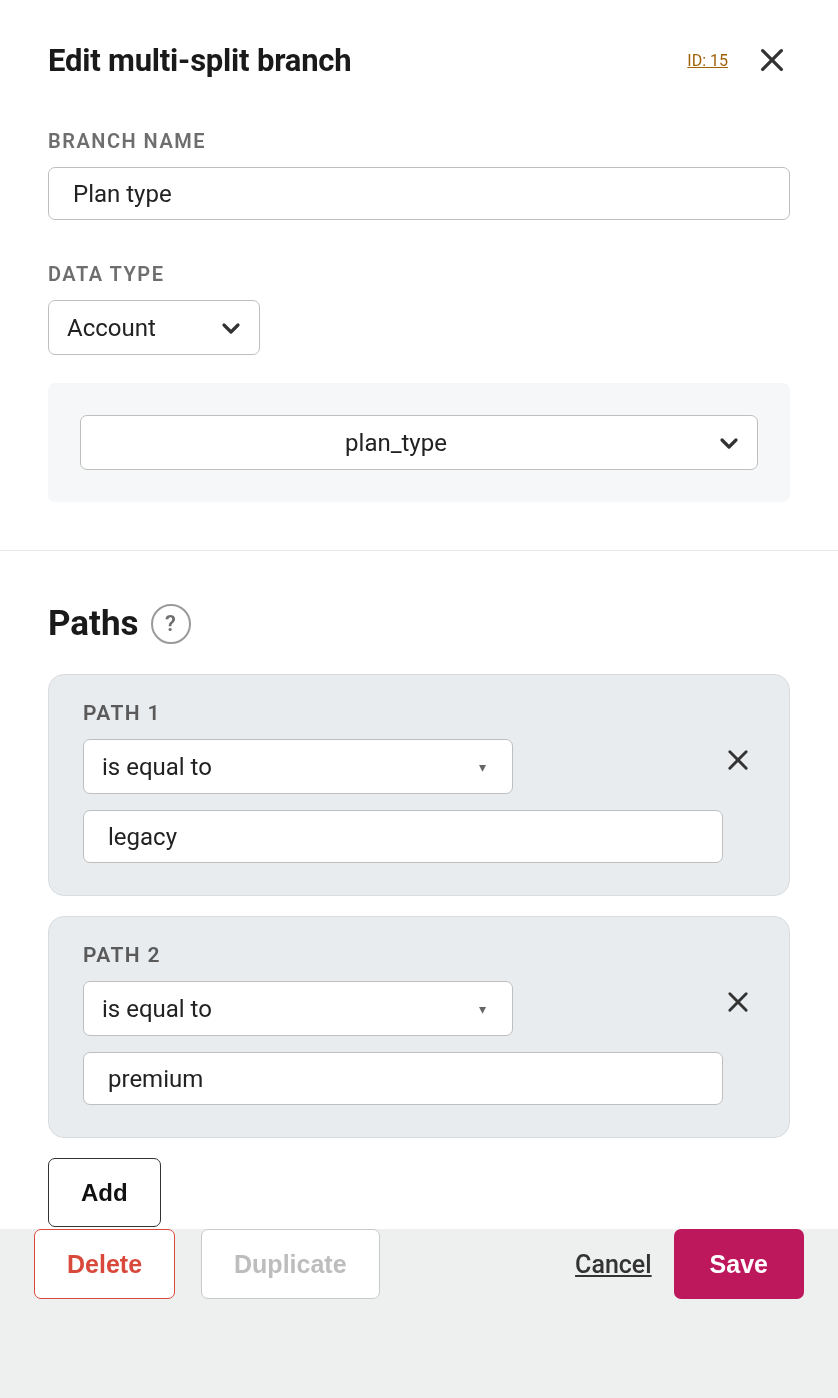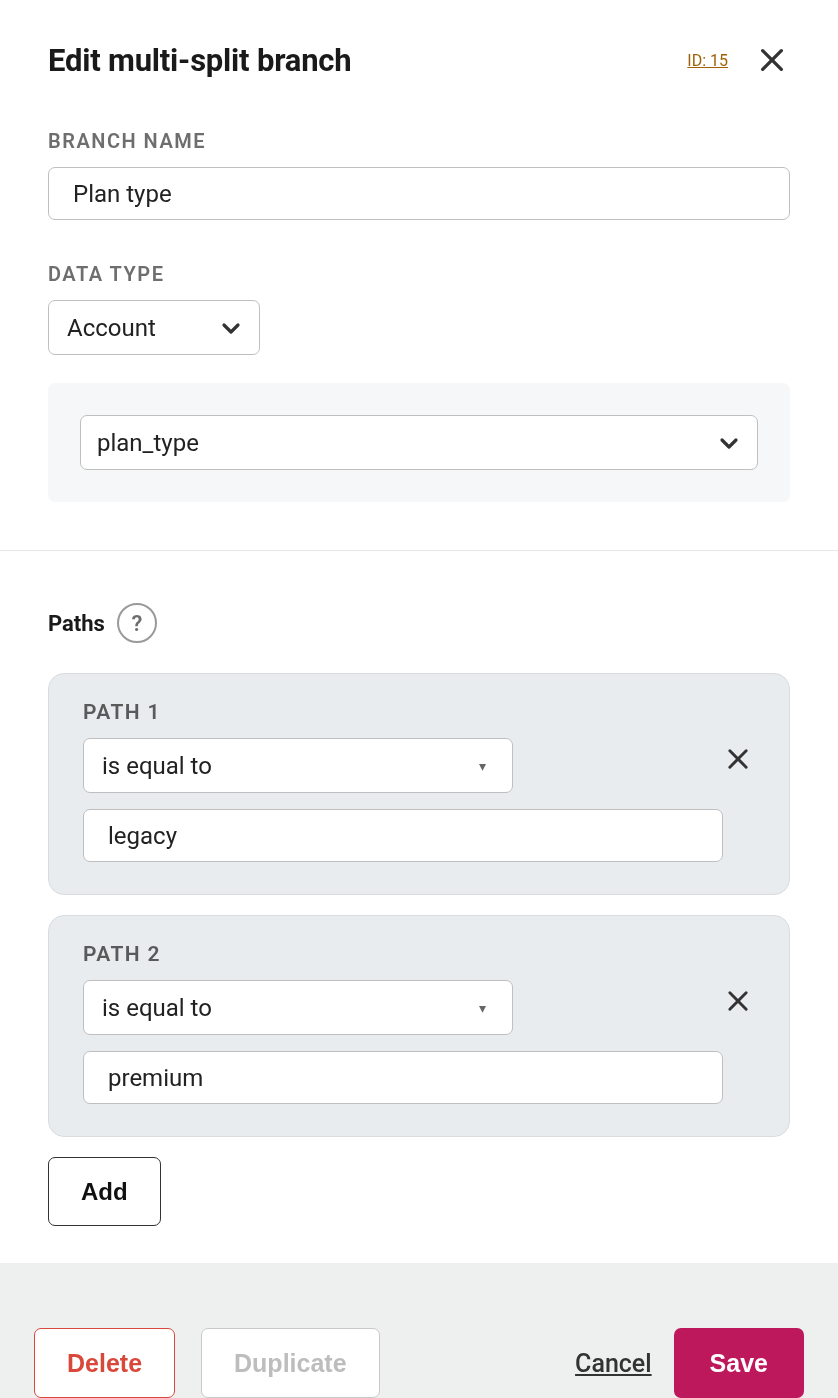--- a/index.html
+++ b/index.html
@@ -12,48 +12,48 @@
     .header-right { display: flex; align-items: center; gap: 26px; }
     .id-link { font-size: 16px; color: #a16207; }
     .close-icon { width: 36px; height: 36px; display: inline-flex; align-items: center; justify-content: center; cursor: pointer; color: #333; }
     .close-icon svg { width: 32px; height: 32px; }
 
     .section-label { font-size: 20px; font-weight: 600; letter-spacing: 1.5px; color: #6e6e6e; margin-bottom: 14px; }
 
     .text-input { width: 100%; height: 53px; border: 1px solid #bfbfbf; border-radius: 7px; background: #fff; font-size: 24px; color: #222; padding: 0 24px; display: flex; align-items: center; }
 
     .select-box { position: relative; height: 55px; border: 1px solid #bfbfbf; border-radius: 7px; background: #fff; font-size: 24px; color: #222; padding: 0 54px 0 18px; display: inline-flex; align-items: center; cursor: pointer; }
-    .select-box.full { display: flex; width: 100%; padding-left: 16px; }
+    .select-box.full { display: flex; width: 100%; padding-left: 8px; justify-content: center; }
     .select-box .chev { position: absolute; right: 16px; top: 0; bottom: 0; display: flex; align-items: center; color: #333; }
     .select-box .chev svg { width: 24px; height: 24px; }
     .select-box .caret { position: absolute; right: 26px; top: 0; bottom: 0; display: flex; align-items: center; color: #666; font-size: 14px; }
 
     .block-spacer { height: 42px; }
 
     .data-type-wrap { margin-bottom: 28px; }
 
     .field-well { background: #f6f7f8; border-radius: 7px; padding: 32px 32px; }
 
     .divider { border: none; border-top: 1px solid #e6e6e6; margin: 48px -48px 0 -48px; }
 
     .paths-header { display: flex; align-items: center; gap: 12px; margin-top: 52px; margin-bottom: 30px; }
-    .paths-title { font-size: 22px; font-weight: 700; color: #1a1a1a; }
+    .paths-title { font-size: 35px; font-weight: 700; color: #1a1a1a; }
     .help-icon { width: 40px; height: 40px; border: 2px solid #9a9a9a; border-radius: 50%; display: inline-flex; align-items: center; justify-content: center; color: #6e6e6e; font-size: 22px; font-weight: 600; cursor: pointer; }
 
     .path-card { background: #e9ecee; border: 1px solid #d9dcdf; border-radius: 16px; padding: 26px 34px 32px 34px; margin-bottom: 20px; position: relative; }
     .path-label { font-size: 21px; font-weight: 600; letter-spacing: 1.4px; color: #5a5a5a; margin-bottom: 14px; }
     .path-remove { position: absolute; top: 68px; right: 34px; width: 34px; height: 34px; display: inline-flex; align-items: center; justify-content: center; cursor: pointer; color: #333; }
     .path-remove svg { width: 28px; height: 28px; }
     .operator-row { margin-bottom: 16px; }
     .operator-select { width: 430px; }
     .value-input { width: 640px; }
 
     .add-button { margin-top: 0; height: 69px; padding: 0 32px; border: 1px solid #333; border-radius: 7px; background: #fff; color: #111; font-size: 24px; font-weight: 600; cursor: pointer; display: inline-flex; align-items: center; text-align: right; }
 
-    .footer-bar { position: absolute; left: 0; right: 0; bottom: 0; height: 135px; background: #eeefef; display: flex; align-items: flex-end; padding: 0 34px; }
+    .footer-bar { position: absolute; left: 0; right: 0; bottom: 0; height: 169px; background: #eeefef; display: flex; align-items: flex-start; padding: 0 34px; }
     .footer-left { display: flex; align-items: center; gap: 26px; }
     .footer-right { margin-left: auto; display: flex; align-items: center; gap: 22px; }
 
     .btn { height: 70px; padding: 0 32px; border-radius: 7px; font-size: 25px; font-weight: 600; display: inline-flex; align-items: center; cursor: pointer; }
     .btn-delete { border: 1px solid #d8483b; color: #d8483b; background: #fff; }
     .btn-duplicate { border: 1px solid #c9c9c9; color: #bdbdbd; background: #fff; }
     .btn-save { border: none; background: #be185d; color: #fff; padding: 17px 36px; }
     .cancel-link { font-size: 25px; color: #333; text-decoration: underline; cursor: pointer; font-weight: 500; }
   </style>
 </head>

